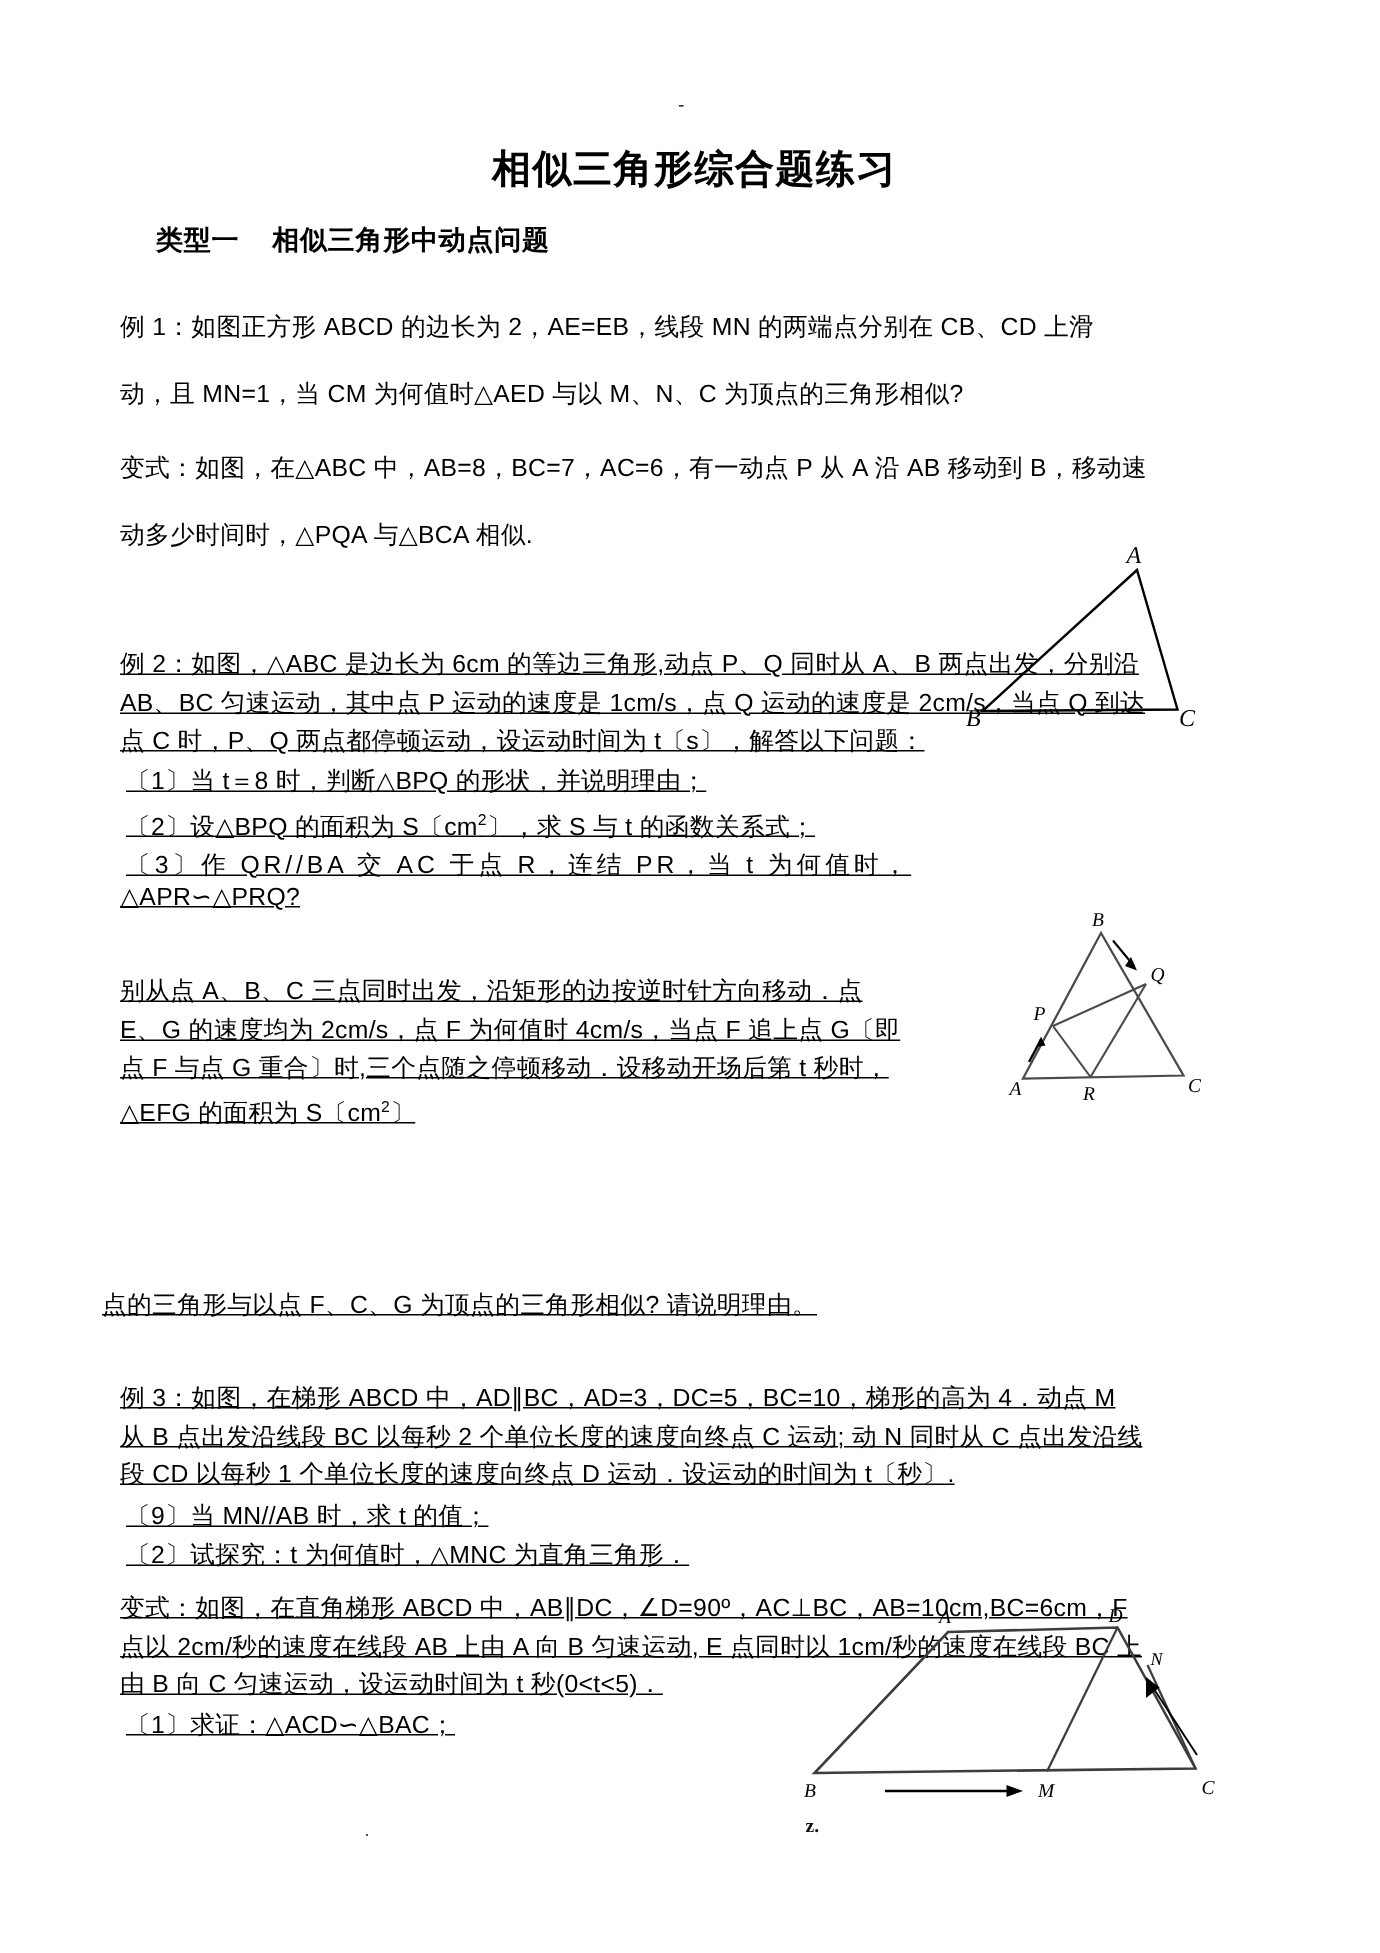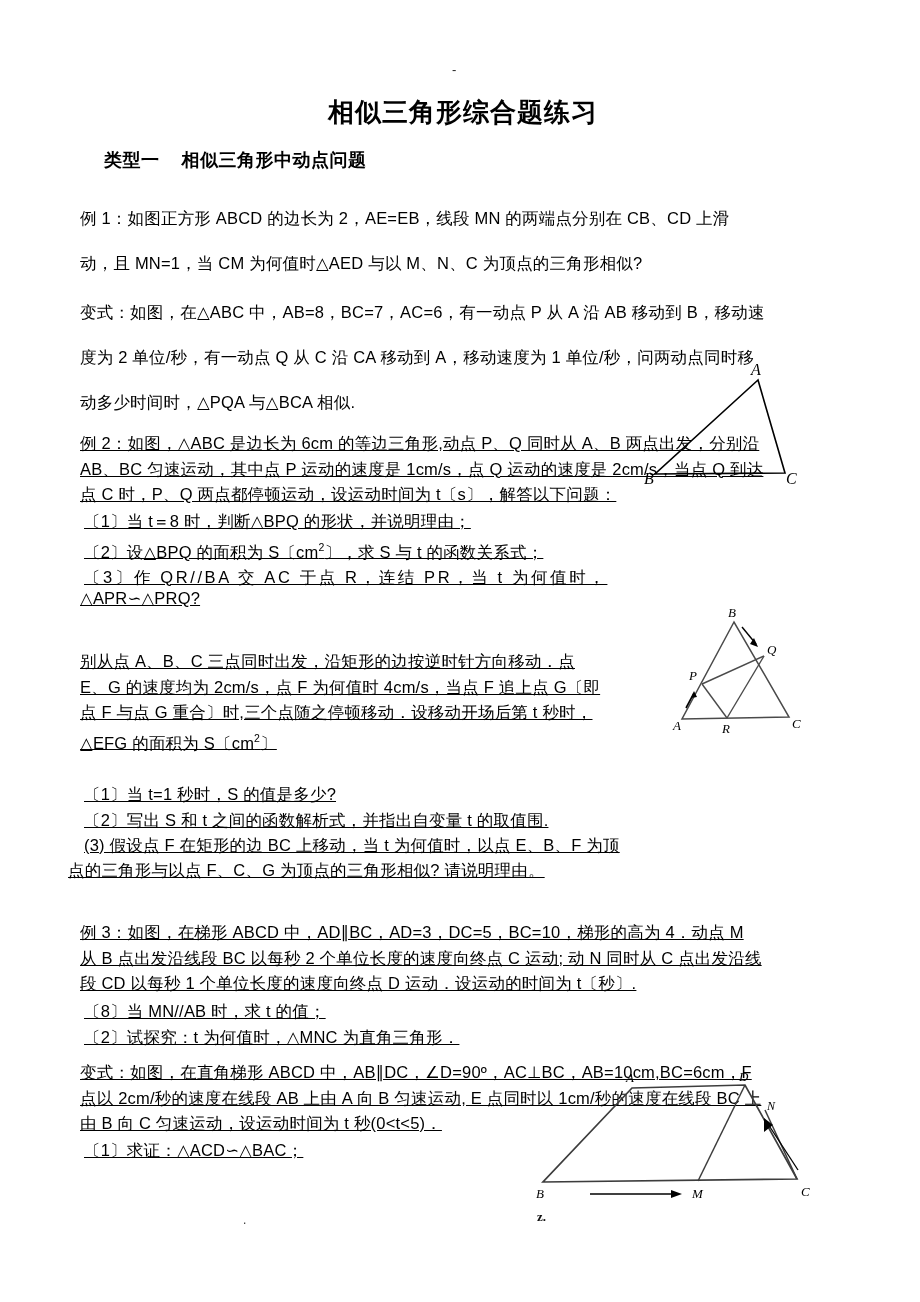--- a/index.html
+++ b/index.html
@@ -114,21 +114,20 @@
     <span>类型一</span><span class="gap"></span><span>相似三角形中动点问题</span>
   </div>
 
   <div class="tblock loose" style="left:80px; top:196px; width:790px;">
     <p>例 1：如图正方形 ABCD 的边长为 2，AE=EB，线段 MN 的两端点分别在 CB、CD 上滑</p>
     <p>动，且 MN=1，当 CM 为何值时△AED 与以 M、N、C 为顶点的三角形相似?</p>
   </div>
 
   <div class="tblock loose" style="left:80px; top:290px; width:800px;">
     <p>变式：如图，在△ABC 中，AB=8，BC=7，AC=6，有一动点 P 从 A 沿 AB 移动到 B，移动速</p>
-    <p>度为 2 单位/秒，有一动点 Q 从 C 沿 CA 移动到 A，移动速度为 1 单位/秒，问两动点同时移</p>
     <p>动多少时间时，△PQA 与△BCA 相似.</p>
   </div>
 
   <div class="tblock tight" style="left:80px; top:431px; width:810px;">
     <p>例 2：如图，△ABC 是边长为 6cm 的等边三角形,动点 P、Q 同时从 A、B 两点出发，分别沿</p>
     <p>AB、BC 匀速运动，其中点 P 运动的速度是 1cm/s，点 Q 运动的速度是 2cm/s，当点 Q 到达</p>
     <p>点 C 时，P、Q 两点都停顿运动，设运动时间为 t〔s〕，解答以下问题：</p>
   </div>
 
   <div class="tblock tight" style="left:84px; top:509px; width:600px;">
@@ -144,36 +143,31 @@
 
   <div class="tblock tight" style="left:80px; top:649px; width:590px;">
     <p>别从点 A、B、C 三点同时出发，沿矩形的边按逆时针方向移动．点</p>
     <p>E、G 的速度均为 2cm/s，点 F 为何值时 4cm/s，当点 F 追上点 G〔即</p>
     <p>点 F 与点 G 重合〕时,三个点随之停顿移动．设移动开场后第 t 秒时，</p>
     <p>
       <span>△EFG 的面积为 S〔cm</span><sup class="sq">2</sup><span>〕</span>
     </p>
   </div>
 
-  <div class="tblock tight" style="left:84px; top:782px; width:790px;">
-    <p>〔1〕当 t=1 秒时，S 的值是多少?</p>
-    <p>〔2〕写出 S 和 t 之间的函数解析式，并指出自变量 t 的取值围.</p>
-    <p>(3) 假设点 F 在矩形的边 BC 上移动，当 t 为何值时，以点 E、B、F 为顶</p>
-  </div>
   <div class="tblock tight" style="left:68px; top:858px; width:790px;">
     <p>点的三角形与以点 F、C、G 为顶点的三角形相似? 请说明理由。</p>
   </div>
 
   <div class="tblock tight" style="left:80px; top:920px; width:810px;">
     <p>例 3：如图，在梯形 ABCD 中，AD∥BC，AD=3，DC=5，BC=10，梯形的高为 4．动点 M</p>
     <p>从 B 点出发沿线段 BC 以每秒 2 个单位长度的速度向终点 C 运动; 动 N 同时从 C 点出发沿线</p>
     <p>段 CD 以每秒 1 个单位长度的速度向终点 D 运动．设运动的时间为 t〔秒〕.</p>
   </div>
   <div class="tblock tight" style="left:84px; top:999px; width:600px;">
-    <p>〔8〕当 MN//AB 时，求 t 的值；</p>
+    <p>〔9〕当 MN//AB 时，求 t 的值；</p>
     <p>〔2〕试探究：t 为何值时，△MNC 为直角三角形．</p>
   </div>
 
   <div class="tblock tight" style="left:80px; top:1060px; width:815px;">
     <p>变式：如图，在直角梯形 ABCD 中，AB∥DC，∠D=90º，AC⊥BC，AB=10cm,BC=6cm，F</p>
     <p>点以 2cm/秒的速度在线段 AB 上由 A 向 B 匀速运动, E 点同时以 1cm/秒的速度在线段 BC 上</p>
     <p>由 B 向 C 匀速运动，设运动时间为 t 秒(0&lt;t&lt;5)．</p>
   </div>
   <div class="tblock tight" style="left:84px; top:1138px; width:600px;">
     <p>〔1〕求证：△ACD∽△BAC；</p>

